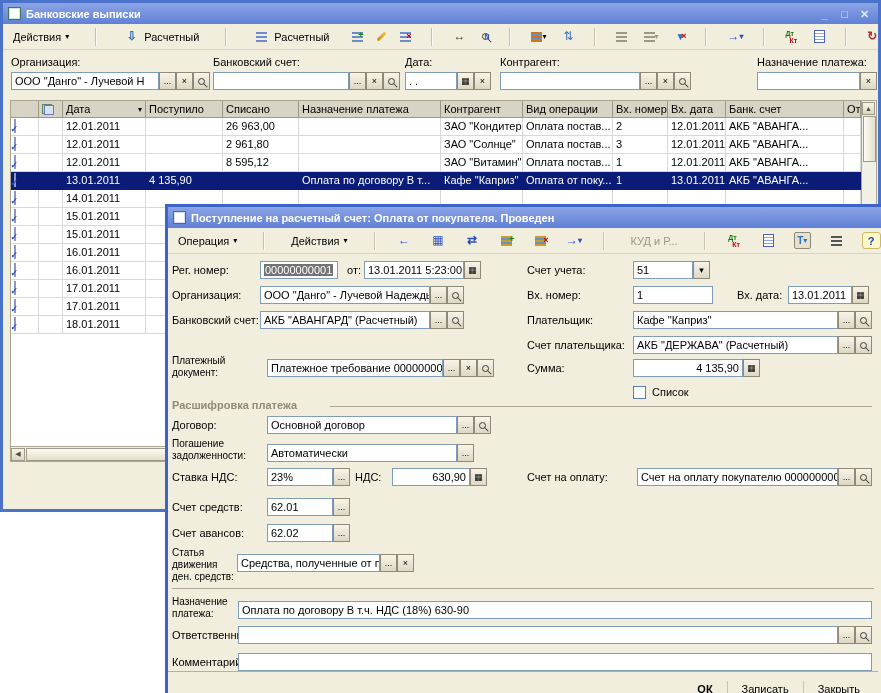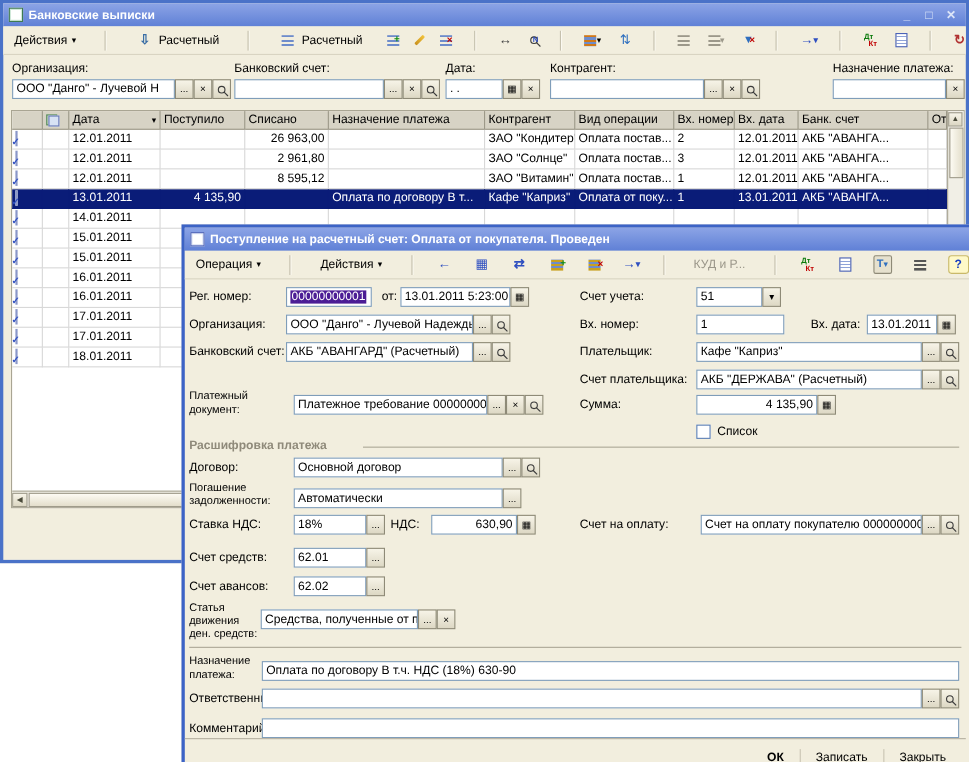--- a/index.html
+++ b/index.html
@@ -25,30 +25,30 @@
   .dtkt .dt{color:#0A7A0A}.dtkt .kt{color:#C00000;margin-left:4px}
   .help-btn{width:19px;height:17px;border:1px solid #C9B96A;background:#FFF9C8;border-radius:3px;color:#1A3FBF;font-weight:bold;display:inline-flex;align-items:center;justify-content:center}
   .tips-ico{width:14px;height:13px;background:linear-gradient(#F0A040,#D07818);border:1px solid #9A5A10;color:#fff;font-weight:bold;font-size:9px;display:inline-flex;align-items:center;justify-content:center;border-radius:2px}
   .mg{width:7px;height:7px;border:1px solid #3A3A3A;border-radius:50%;position:relative;display:inline-block}
   .mg::after{content:"";position:absolute;width:5px;height:1px;background:#3A3A3A;bottom:-2px;right:-4px;transform:rotate(45deg)}
   .lbl{position:absolute;white-space:nowrap;line-height:13px}
   .lbl.wrap{white-space:normal;font-size:10px;line-height:12px}
   .fld{position:absolute;height:18px;background:#fff;border:1px solid #7F9DB9;padding:1px 3px;white-space:nowrap;overflow:hidden;line-height:14px}
   .fld.num{text-align:right}
   .sbtn{position:absolute;height:18px;width:17px;background:linear-gradient(#F7F4E8,#DDD8C4);border:1px solid #8E8A77;display:inline-flex;align-items:center;justify-content:center;font-size:9px;line-height:9px;padding:0}
-  .selTxt{background:#4c1d95;color:#fff;padding:0 1px}
+  .selTxt{background:#737373;color:#fff;padding:0 1px}
   .filters{position:absolute;left:0;top:47px;width:875px;height:50px}
   .grid-area{position:absolute;left:7px;top:97px;width:867px;height:362px;background:#fff;border:1px solid #A9A593;overflow:hidden}
   .t-head,.t-row{display:grid;grid-template-columns:28px 24px 83px 77px 76px 142px 82px 90px 55px 58px 118px 17px;width:850px}
   .t-head{height:17px;background:#D7D3C5}
   .t-head .hc{border-right:1px solid #9C9888;border-bottom:1px solid #9C9888;padding:1px 3px;overflow:hidden;white-space:nowrap;display:flex;align-items:center;gap:2px}
   .t-head .hc .sort{margin-left:auto;font-size:8px}
   .t-row{height:18px}
   .t-row .c{border-right:1px solid #D8D8D8;border-bottom:1px solid #D8D8D8;padding:2px 3px;overflow:hidden;white-space:nowrap;line-height:13px}
-  .t-row .c.num{text-align:right}
+  .t-row .c.num{}
   .t-row.sel{background:#0A1C78;color:#fff}
   .t-row.sel .c{border-color:#0A1C78}
   .doc{width:14px;height:13px;background:#fff;border:1px solid #8A97C8;position:relative;margin:0 auto}
   .doc::before{content:"";position:absolute;left:2px;right:2px;top:2px;height:7px;background:repeating-linear-gradient(180deg,#8FA3D8 0 1px,transparent 1px 3px)}
   .doc::after{content:"\2713";position:absolute;right:-3px;bottom:-4px;font-size:9px;color:#2F4FC0;font-weight:bold}
   .sheets{width:12px;height:11px;position:relative}
   .sheets::before{content:"";position:absolute;left:0;top:0;width:8px;height:8px;background:#BFD4BF;border:1px solid #5A8A5A}
   .sheets::after{content:"";position:absolute;right:0;bottom:0;width:8px;height:8px;background:#D8E2F4;border:1px solid #6A7AB8}
   .vscroll{position:absolute;top:0;right:0;width:15px;bottom:15px;background:#F1EFE6;border-left:1px solid #A9A593}
   .hscroll{position:absolute;left:0;right:15px;bottom:0;height:15px;background:#F1EFE6;border-top:1px solid #A9A593;display:flex;align-items:center}
@@ -534,21 +534,21 @@
     <span class="sbtn" style="left:289px;top:161px">...</span>
     <span class="sbtn" style="left:306px;top:161px">
         <span class="mg"></span>
       </span>
 
     <span class="lbl wrap" style="left:4px;top:183px;width:92px">Погашение задолженности:</span>
     <span class="fld" style="left:99px;top:189px;width:190px">Автоматически</span>
     <span class="sbtn" style="left:289px;top:189px">...</span>
 
     <span class="lbl" style="left:4px;top:216px">Ставка НДС:</span>
-    <span class="fld" style="left:99px;top:213px;width:66px">18%</span>
+    <span class="fld" style="left:99px;top:213px;width:66px">23%</span>
     <span class="sbtn" style="left:165px;top:213px">...</span>
     <span class="lbl" style="left:187px;top:216px">НДС:</span>
     <span class="fld num" style="left:224px;top:213px;width:78px">630,90</span>
     <span class="sbtn" style="left:302px;top:213px">▦</span>
     <span class="lbl" style="left:359px;top:216px">Счет на оплату:</span>
     <span class="fld" style="left:469px;top:213px;width:201px">Счет на оплату покупателю 0000000000</span>
     <span class="sbtn" style="left:670px;top:213px">...</span>
     <span class="sbtn" style="left:687px;top:213px">
         <span class="mg"></span>
       </span>

